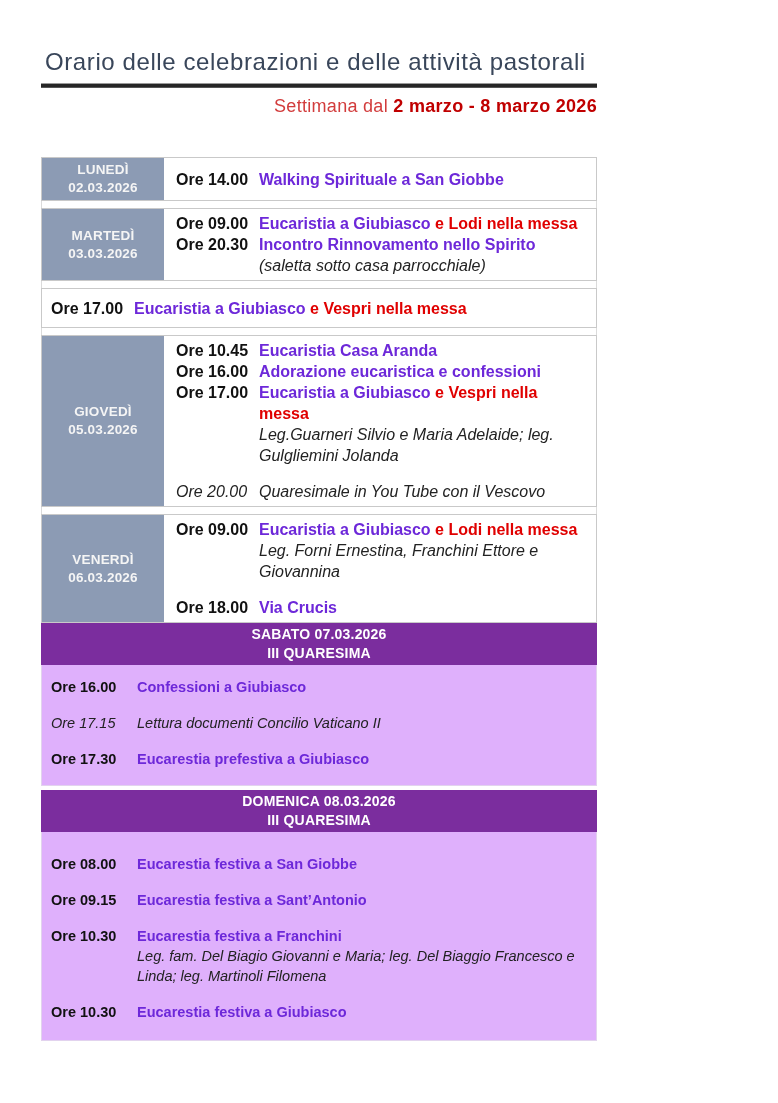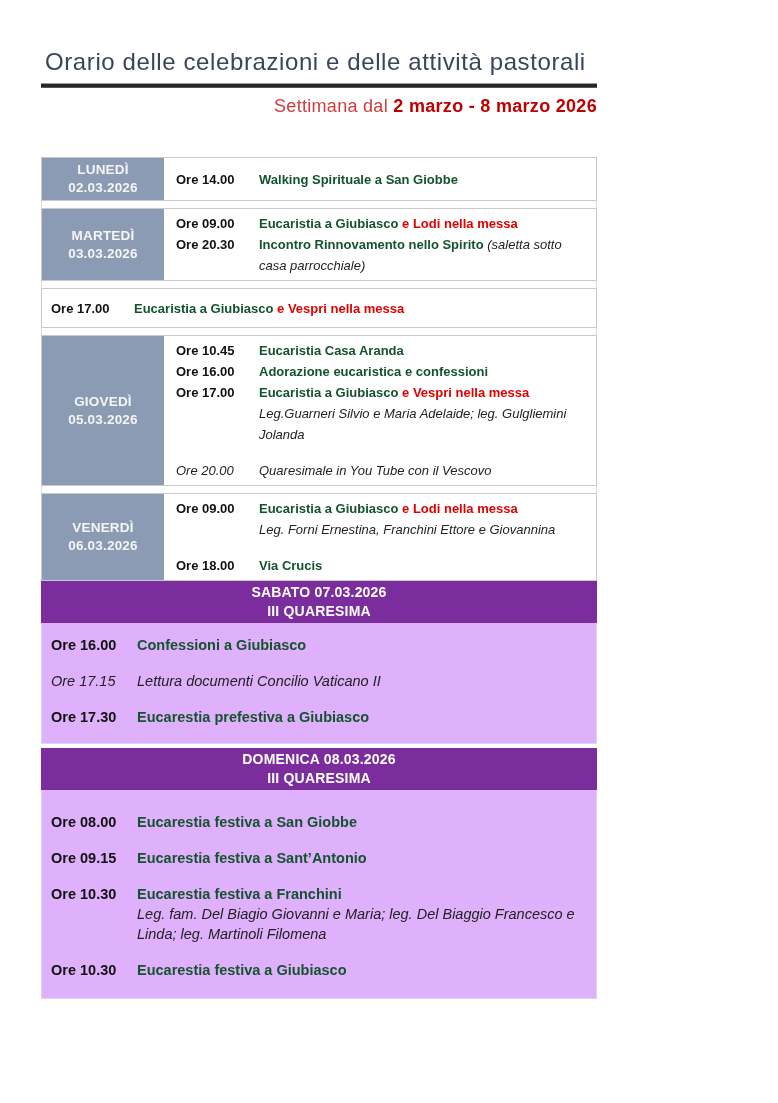--- a/index.html
+++ b/index.html
@@ -40,27 +40,27 @@
   
   .day-row{display:flex;border:1px solid var(--border);background:#fff;}
   .row-gap{height:7px;border-left:1px solid var(--border-light);border-right:1px solid var(--border-light);}
   .day-cell{
     width:125px;flex:0 0 125px;background:var(--day-cell);
     color:#F5F5F5;display:flex;flex-direction:column;justify-content:center;
     text-align:center;font-weight:bold;font-size:13.5px;line-height:18px;
     letter-spacing:0.2px;border-right:3px solid #fff;
   }
   .content-cell{flex:1;display:flex;flex-direction:column;justify-content:center;padding:4px 6px 4px 0;}
-  .line{display:flex;align-items:baseline;line-height:21px;font-size:13px;}
+  .line{display:flex;align-items:baseline;line-height:21px;font-size:16px;}
   .line .time{flex:0 0 92px;padding-left:9px;}
   .line .desc{flex:1;padding-right:4px;}
   .time.bold{font-weight:bold;color:#111;}
   .time.italic{font-style:italic;color:#222;font-weight:400;}
   .seg{white-space:pre-wrap;}
-  .seg.bold{font-weight:bold;color:#14532d;}
+  .seg.bold{font-weight:bold;color:#6d28d9;}
   .seg.redbold{font-weight:bold;color:var(--event-red);}
   .seg.italic{font-style:italic;color:#222;font-weight:400;}
   .line.gap-before{margin-top:15px;}
 
   
   .day-row.r0{min-height:44px;}
   .day-row.r1{min-height:44px;}
   .day-row.r2{min-height:40px;}
   .day-row.r3{min-height:117px;}
   .day-row.r4{min-height:78px;}

